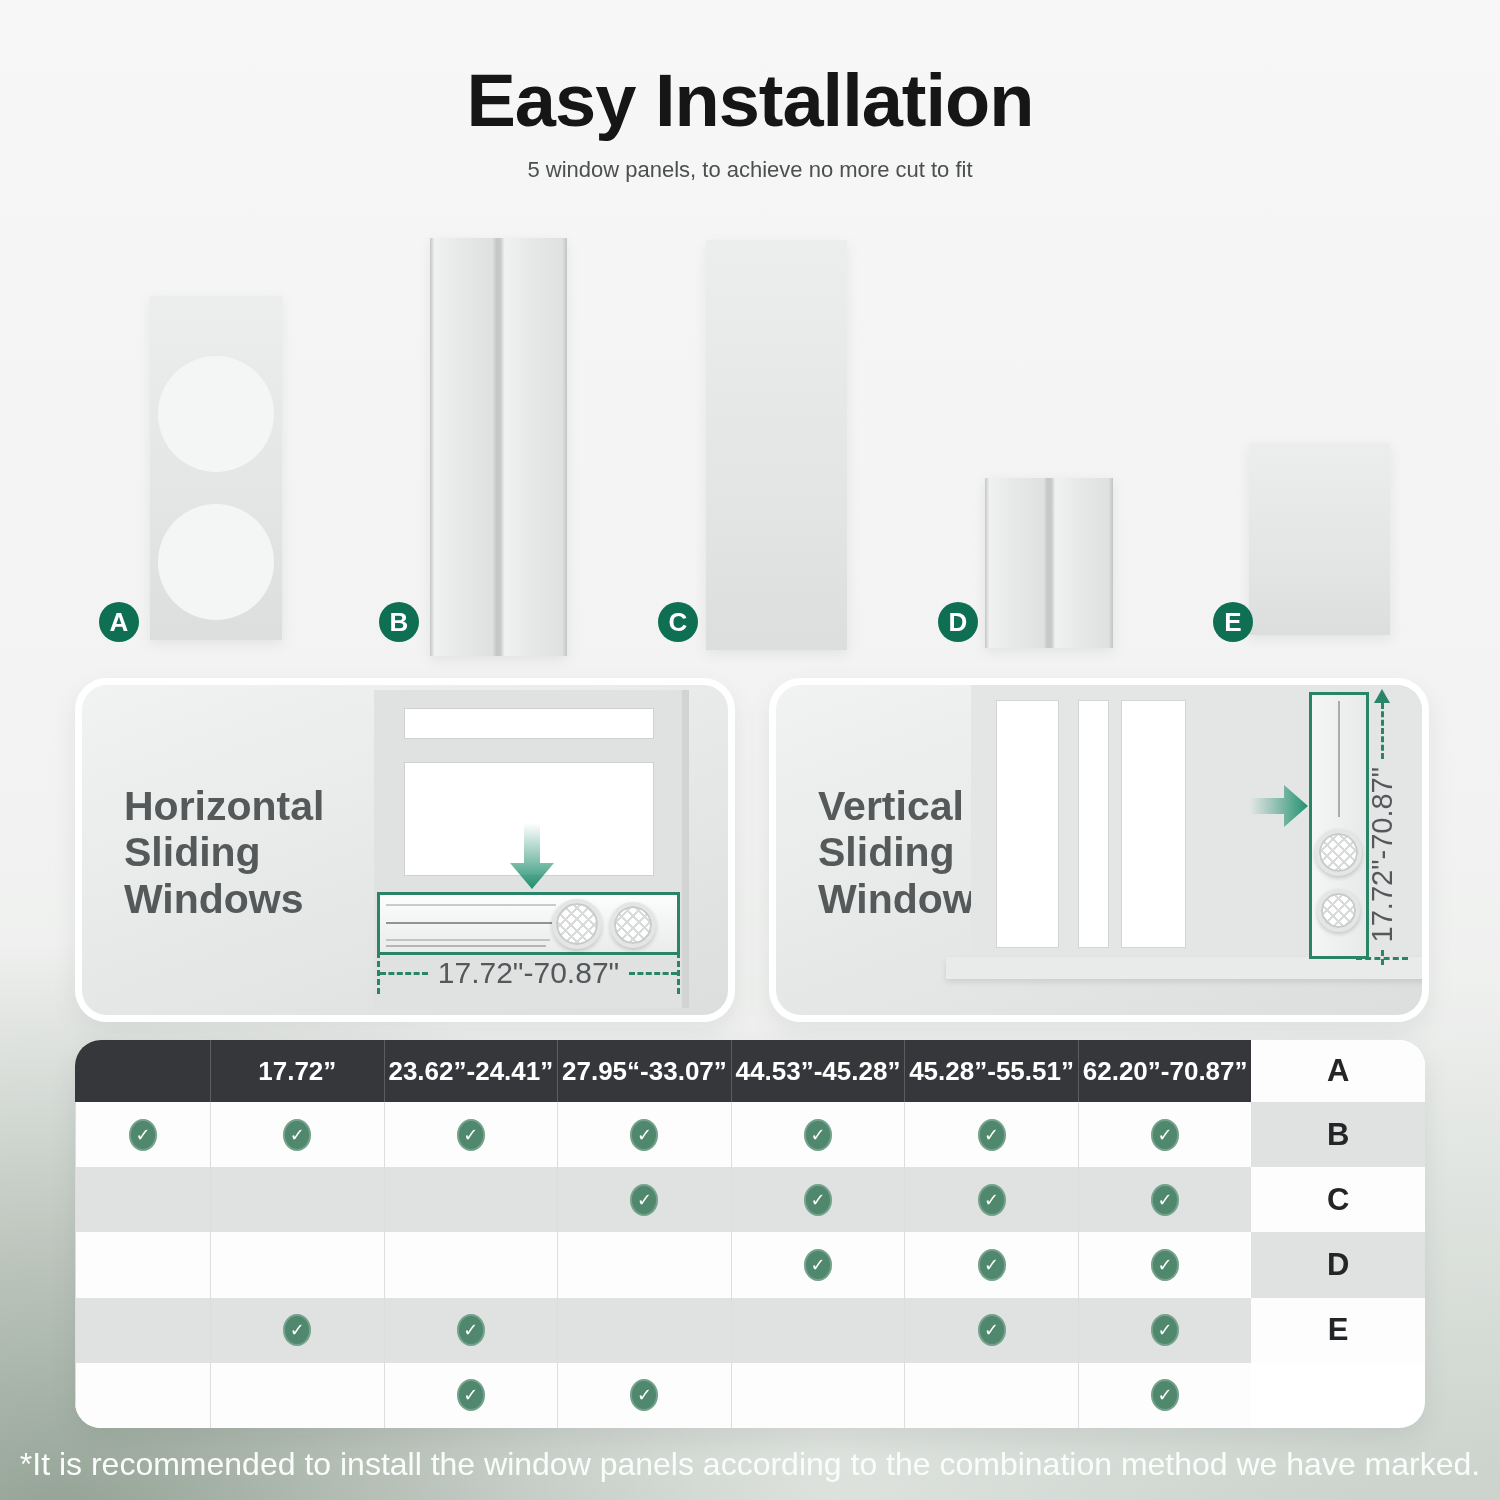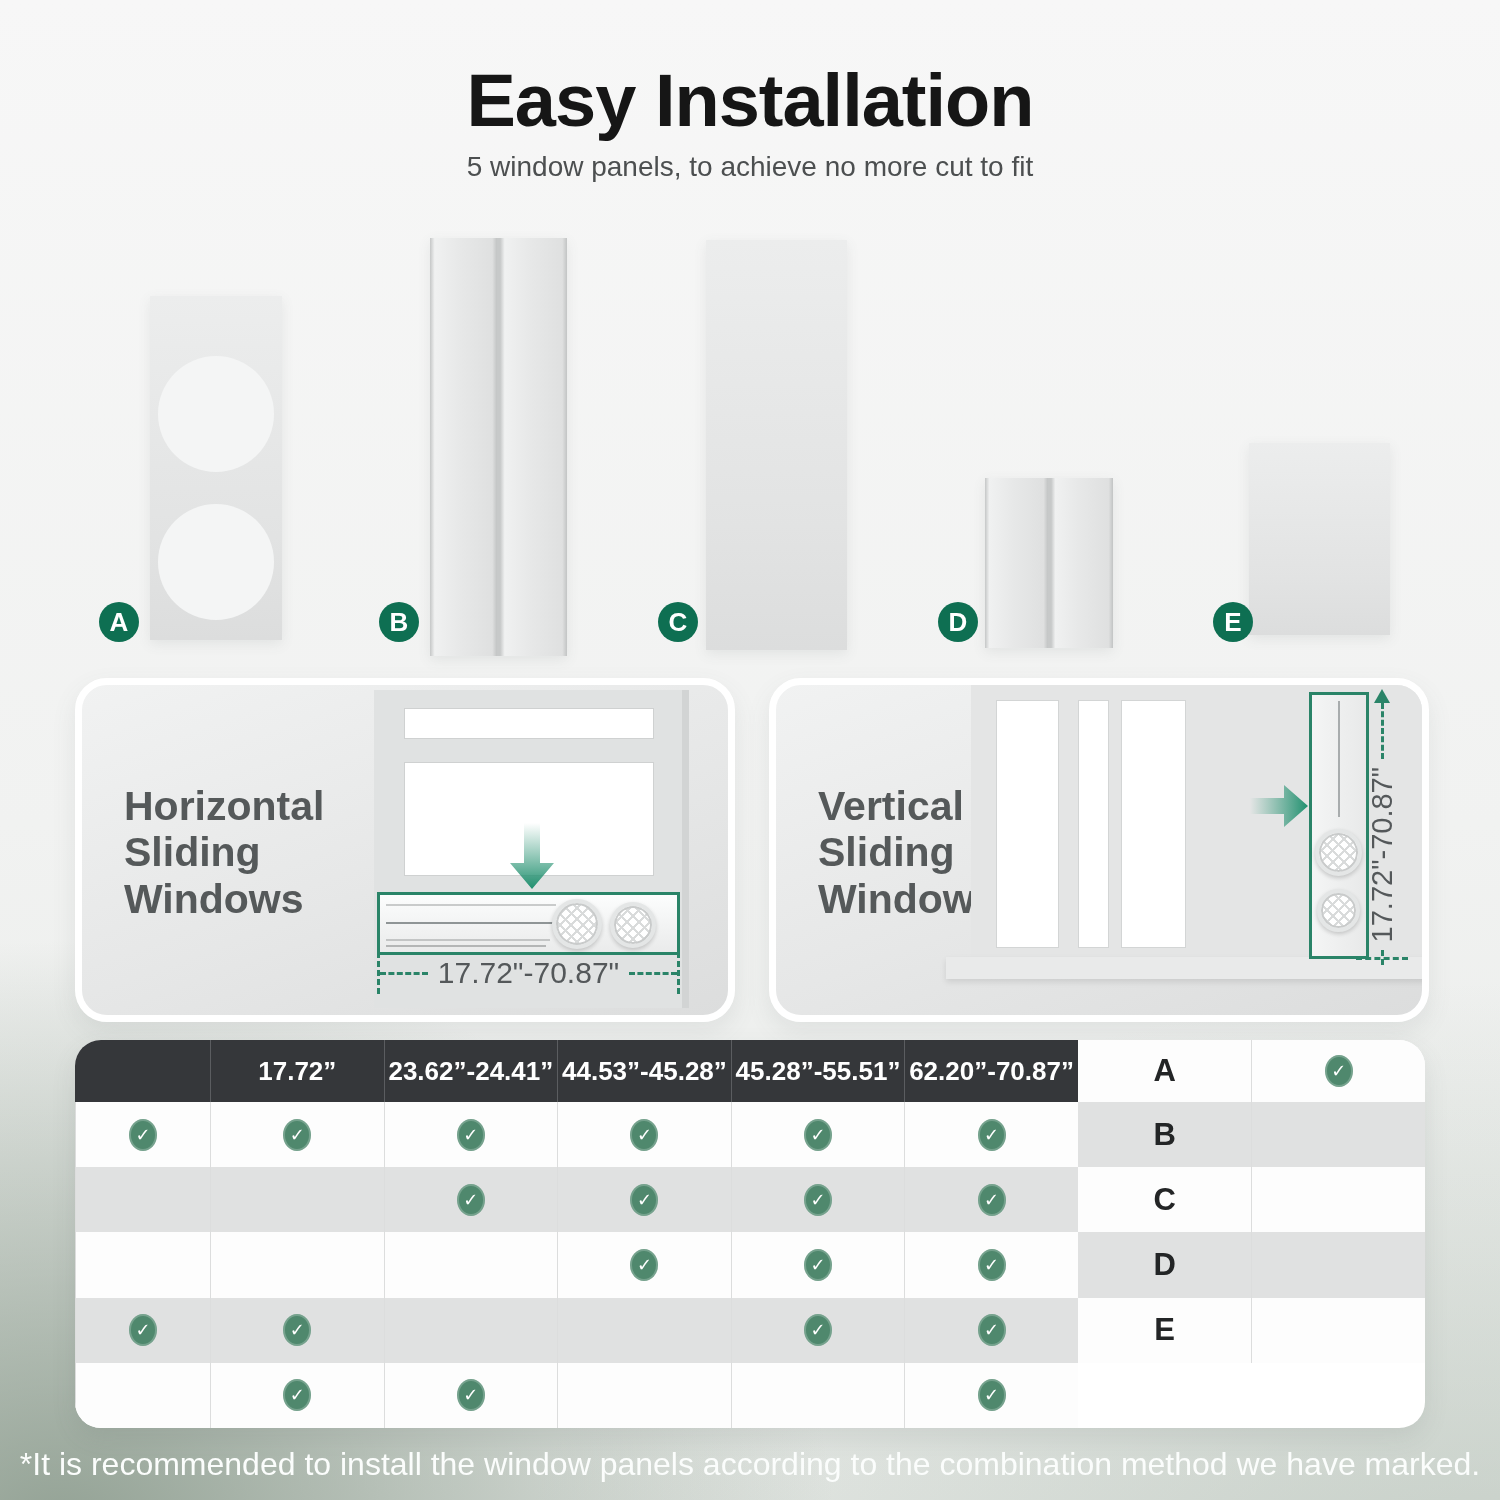--- a/index.html
+++ b/index.html
@@ -12,21 +12,21 @@
     position:relative; width:1500px; height:1500px; overflow:hidden;
     background:
       radial-gradient(1250px 950px at 4% 102%, rgba(132,149,134,0.85), rgba(132,149,134,0) 62%),
       radial-gradient(1700px 1100px at 100% 108%, rgba(168,182,170,0.55), rgba(168,182,170,0) 58%),
       linear-gradient(180deg, #f7f7f7 0%, #f1f2f1 55%, #e7eae7 100%);
   }
 
   
   .hdr { position:absolute; left:0; top:58px; width:100%; text-align:center; }
   .title { font-size:74px; font-weight:700; color:#161616; letter-spacing:-1px; margin:0;text-align:center; }
-  .subtitle { font-size:28px; color:#4c4f50; margin-top:8px; }
+  .subtitle { font-size:22px; color:#4c4f50; margin-top:14px; }
 
   
   .panel { position:absolute; background:linear-gradient(180deg,#eceded 0%,#e2e3e3 70%,#dcdddd 100%);
            box-shadow:0 4px 12px rgba(90,100,95,0.10); }
   .hole { position:absolute; border-radius:50%; background:#f4f5f5; }
   .slats { display:flex; gap:3px; background:#c7c9c9; box-sizing:border-box; padding:0; }
   .slat { flex:1; background:linear-gradient(90deg,#c5c7c7 0%, #f0f1f1 7%, #e7e8e8 45%, #dfe0e0 93%, #c2c4c4 100%); }
 
   .badge { position:absolute; width:40px; height:40px; border-radius:50%;
            background:#0e6f52; color:#fff; font-size:26px; font-weight:700;
@@ -208,20 +208,21 @@
       <span class="lbl">17.72"-70.87"</span>
       <span class="dash d2"></span>
     </div>
     <div class="v-tick"></div>
   </div>
 
   <div class="tablecard">
       <div class="cell th"></div>
       <div class="cell th sep">17.72”</div>
       <div class="cell th sep">23.62”-24.41”</div>
+      <div class="cell th sep">27.95“-33.07”</div>
       <div class="cell th sep">44.53”-45.28”</div>
       <div class="cell th sep">45.28”-55.51”</div>
       <div class="cell th sep">62.20”-70.87”</div>
       <div class="cell td">
         <span class="rowlabel">A</span>
       </div>
       <div class="cell td sep">
         <span class="check">✓</span>
       </div>
       <div class="cell td sep">

